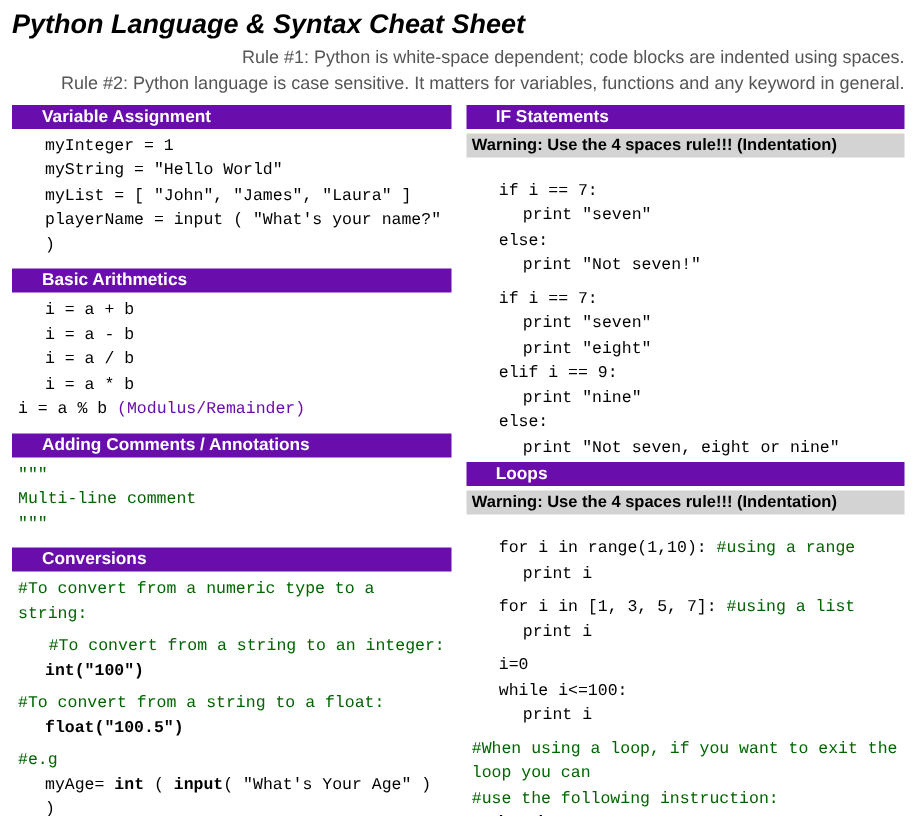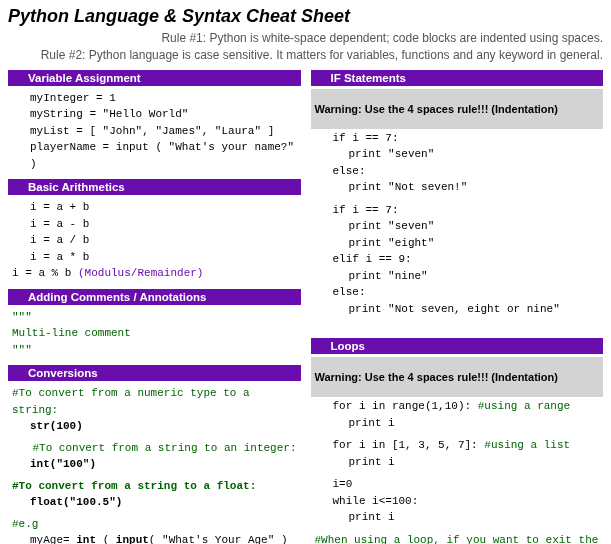--- a/index.html
+++ b/index.html
@@ -50,22 +50,22 @@
       margin-bottom: 3px;
     }
     .section-header:first-child {
       margin-top: 0;
     }
     .warning-bar {
       background: #d3d3d3;
       color: #000;
       font-weight: bold;
       font-size: 11px;
-      padding: 14px 4px;
-      margin-bottom: 0;
+      padding: 2px 4px;
+      margin-bottom: 14px;
     }
     .code-block {
       font-family: 'Courier New', monospace;
       font-size: 11px;
       line-height: 1.5;
       padding: 1px 4px;
     }
     .code-line {
       display: block;
     }
@@ -107,24 +107,23 @@
       <div class="section-header">Adding Comments / Annotations</div>
       <div class="code-block">
         <span class="code-line color-green">"""</span>
         <span class="code-line color-green">Multi-line comment</span>
         <span class="code-line color-green">"""</span>
       </div>
 
       <div class="section-header">Conversions</div>
       <div class="code-block">
         <span class="code-line color-green">#To convert from a numeric type to a string:</span>
-        <span class="code-line bold color-black">str(100)</span>
         <span class="code-line color-green para-gap" style="margin-top:5px;display:block;text-align:right;">#To convert from a string to an integer:</span>
         <span class="code-line bold color-black">int("100")</span>
-        <span class="code-line color-green" style="margin-top:5px;display:block;font-weight:bold;">#To convert from a string to a float:</span>
+        <span class="code-line color-green" style="margin-top:5px;display:block;">#To convert from a string to a float:</span>
         <span class="code-line bold color-black">float("100.5")</span>
         <span class="code-line color-green" style="margin-top:5px;display:block;">#e.g</span>
         <span class="code-line color-black">myAge= <strong>int</strong> ( <strong>input</strong>( "What's Your Age" ) )</span>
       </div>
 
     </div>
 
     <div class="col-right">
 
       <div class="section-header">IF Statements</div>
@@ -137,21 +136,21 @@
 
         <span class="code-line color-black" style="margin-top:6px;display:block;">if i == 7:</span>
         <span class="code-line color-black indent1">print "seven"</span>
         <span class="code-line color-black indent1">print "eight"</span>
         <span class="code-line color-black">elif i == 9:</span>
         <span class="code-line color-black indent1">print "nine"</span>
         <span class="code-line color-black">else:</span>
         <span class="code-line color-black indent1">print "Not seven, eight or nine"</span>
       </div>
 
-      <div class="section-header" style="margin-top:20px;">Loops</div>
+      <div class="section-header" style="margin-top:0;">Loops</div>
       <div class="warning-bar">Warning: Use the 4 spaces rule!!! (Indentation)</div>
       <div class="code-block">
         <span class="code-line color-black">for i in range(1,10):  <span class="color-green">#using a range</span></span>
         <span class="code-line color-black indent1">print i</span>
 
         <span class="code-line color-black" style="margin-top:6px;display:block;">for i in [1, 3, 5, 7]:  <span class="color-green">#using a list</span></span>
         <span class="code-line color-black indent1">print i</span>
 
         <span class="code-line color-black" style="margin-top:6px;display:block;">i=0</span>
         <span class="code-line color-black">while i&lt;=100:</span>

